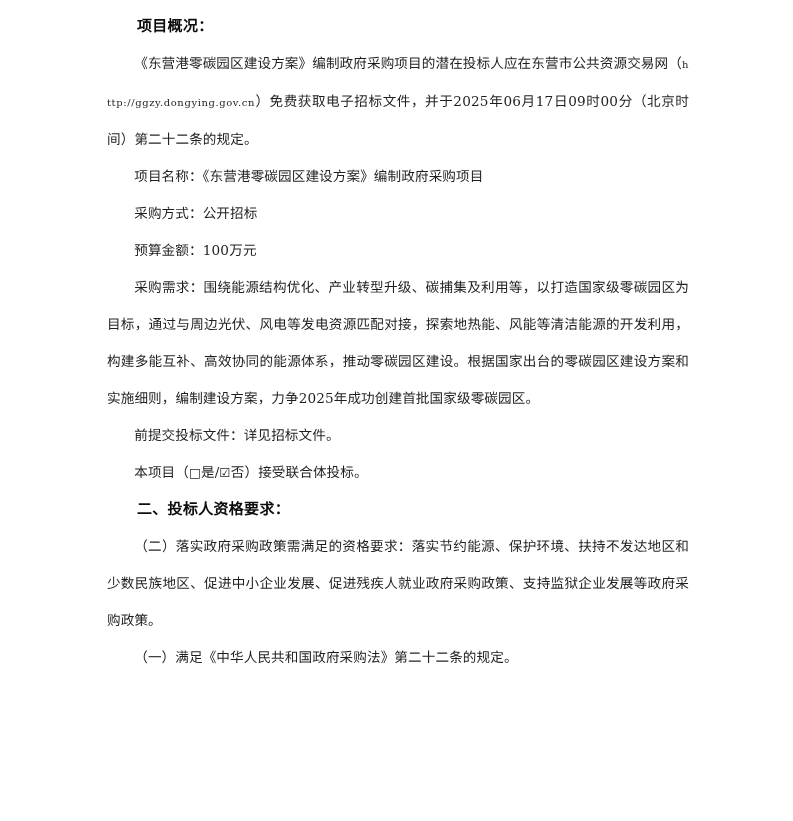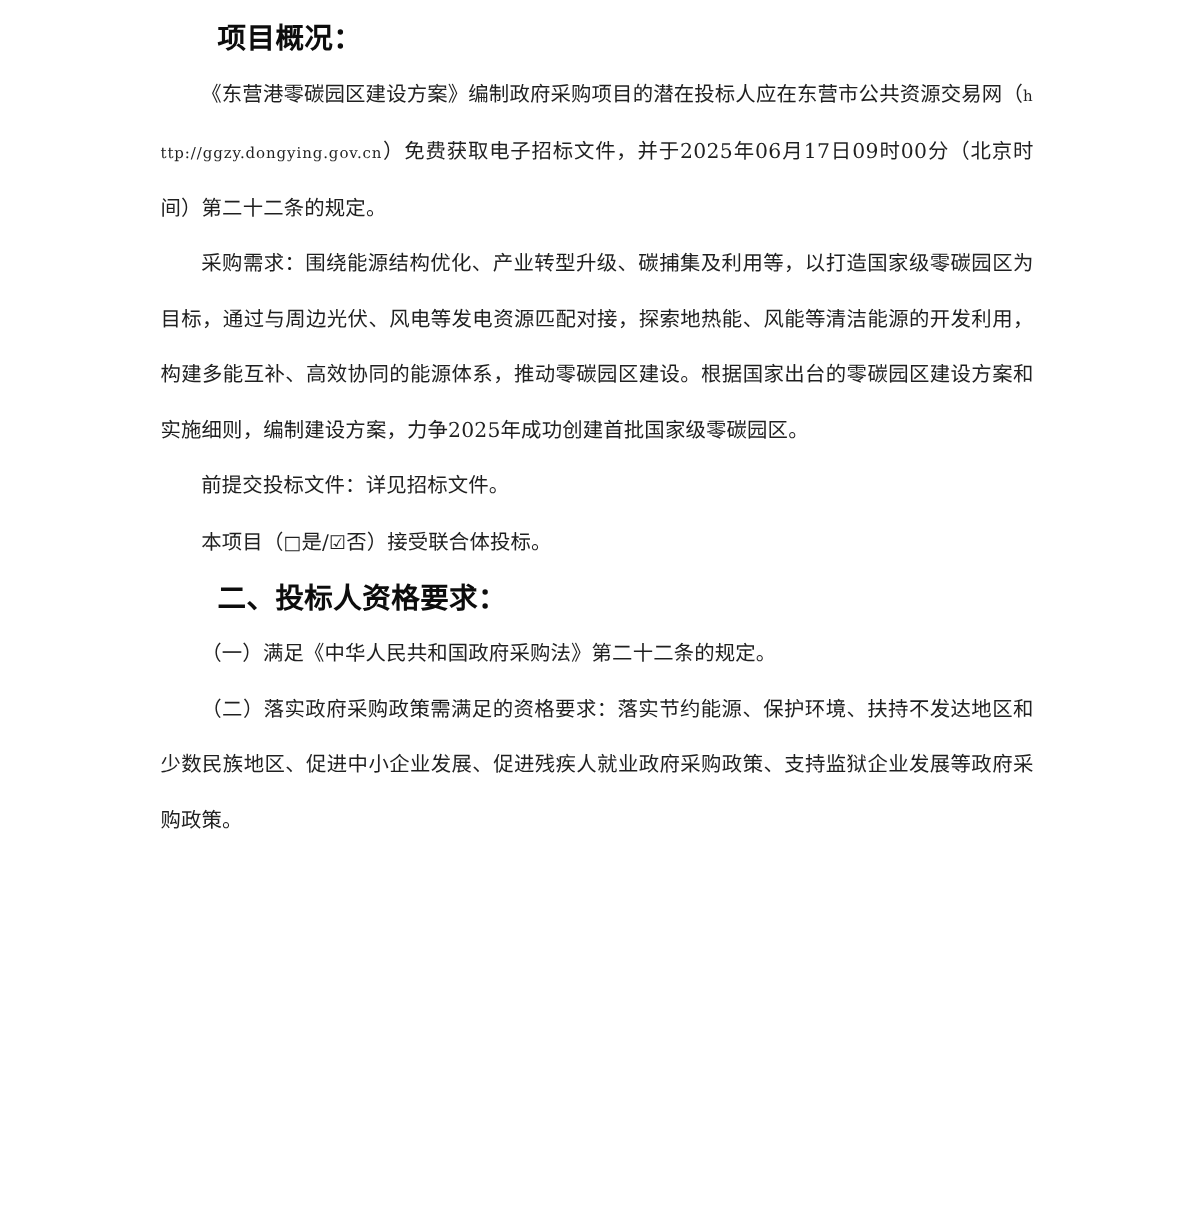--- a/index.html
+++ b/index.html
@@ -43,21 +43,21 @@
   .para.indent {
     text-indent: 2em;
   }
   .para.bold,
   .heading {
     font-weight: bold;
     color: #0d0d0d;
   }
   .heading {
     margin: 0;
-    font-size: 19px;
+    font-size: 15px;
     line-height: 37px;
     text-indent: 2em;
     letter-spacing: 0.3px;
   }
   .label-bold {
     font-weight: bold;
     color: #0d0d0d;
   }
   
   .mono {
@@ -89,30 +89,33 @@
 
 <div class="page">
   <div class="doc-body">
 
     <p class="heading">项目概况：</p>
 
     <p class="para indent"><span>《东营港零碳园区建设方案》编制政府采购项目的潜在投标人应在东营市公共资源交易网（</span><span class="mono">http://ggzy.dongying.gov.cn</span><span>）免费获取电子招标文件，并于</span><span class="num">2025年06月17日09时00分</span><span>（北京时间）第二十二条的规定。</span></p>
 
 
 
+    <p class="para indent"><span>项目名称：</span><span>《东营港零碳园区建设方案》编制政府采购项目</span></p>
 
+    <p class="para indent"><span>采购方式：</span><span>公开招标</span></p>
 
+    <p class="para indent"><span>预算金额：</span><span class="num">100万元</span></p>
 
 
     <p class="para indent"><span>采购需求：</span><span>围绕能源结构优化、产业转型升级、碳捕集及利用等，以打造国家级零碳园区为目标，通过与周边光伏、风电等发电资源匹配对接，探索地热能、风能等清洁能源的开发利用，构建多能互补、高效协同的能源体系，推动零碳园区建设。根据国家出台的零碳园区建设方案和实施细则，编制建设方案，力争2025年成功创建首批国家级零碳园区。</span></p>
 
     <p class="para indent"><span>前提交投标文件：</span><span>详见招标文件。</span></p>
 
     <p class="para indent"><span>本项目（</span><span class="checkbox-glyph">□</span><span>是</span><span>/</span><span class="checkbox-glyph">☑</span><span>否</span><span>）接受联合体投标。</span></p>
 
     <p class="heading">二、投标人资格要求：</p>
 
+    <p class="para indent">（二）落实政府采购政策需满足的资格要求：落实节约能源、保护环境、扶持不发达地区和少数民族地区、促进中小企业发展、促进残疾人就业政府采购政策、支持监狱企业发展等政府采购政策。</p>
+
     <p class="para indent">（一）满足《中华人民共和国政府采购法》第二十二条的规定。</p>
-
-    <p class="para indent">（二）落实政府采购政策需满足的资格要求：落实节约能源、保护环境、扶持不发达地区和少数民族地区、促进中小企业发展、促进残疾人就业政府采购政策、支持监狱企业发展等政府采购政策。</p>
 
   </div>
 </div>
 
 </body></html>

